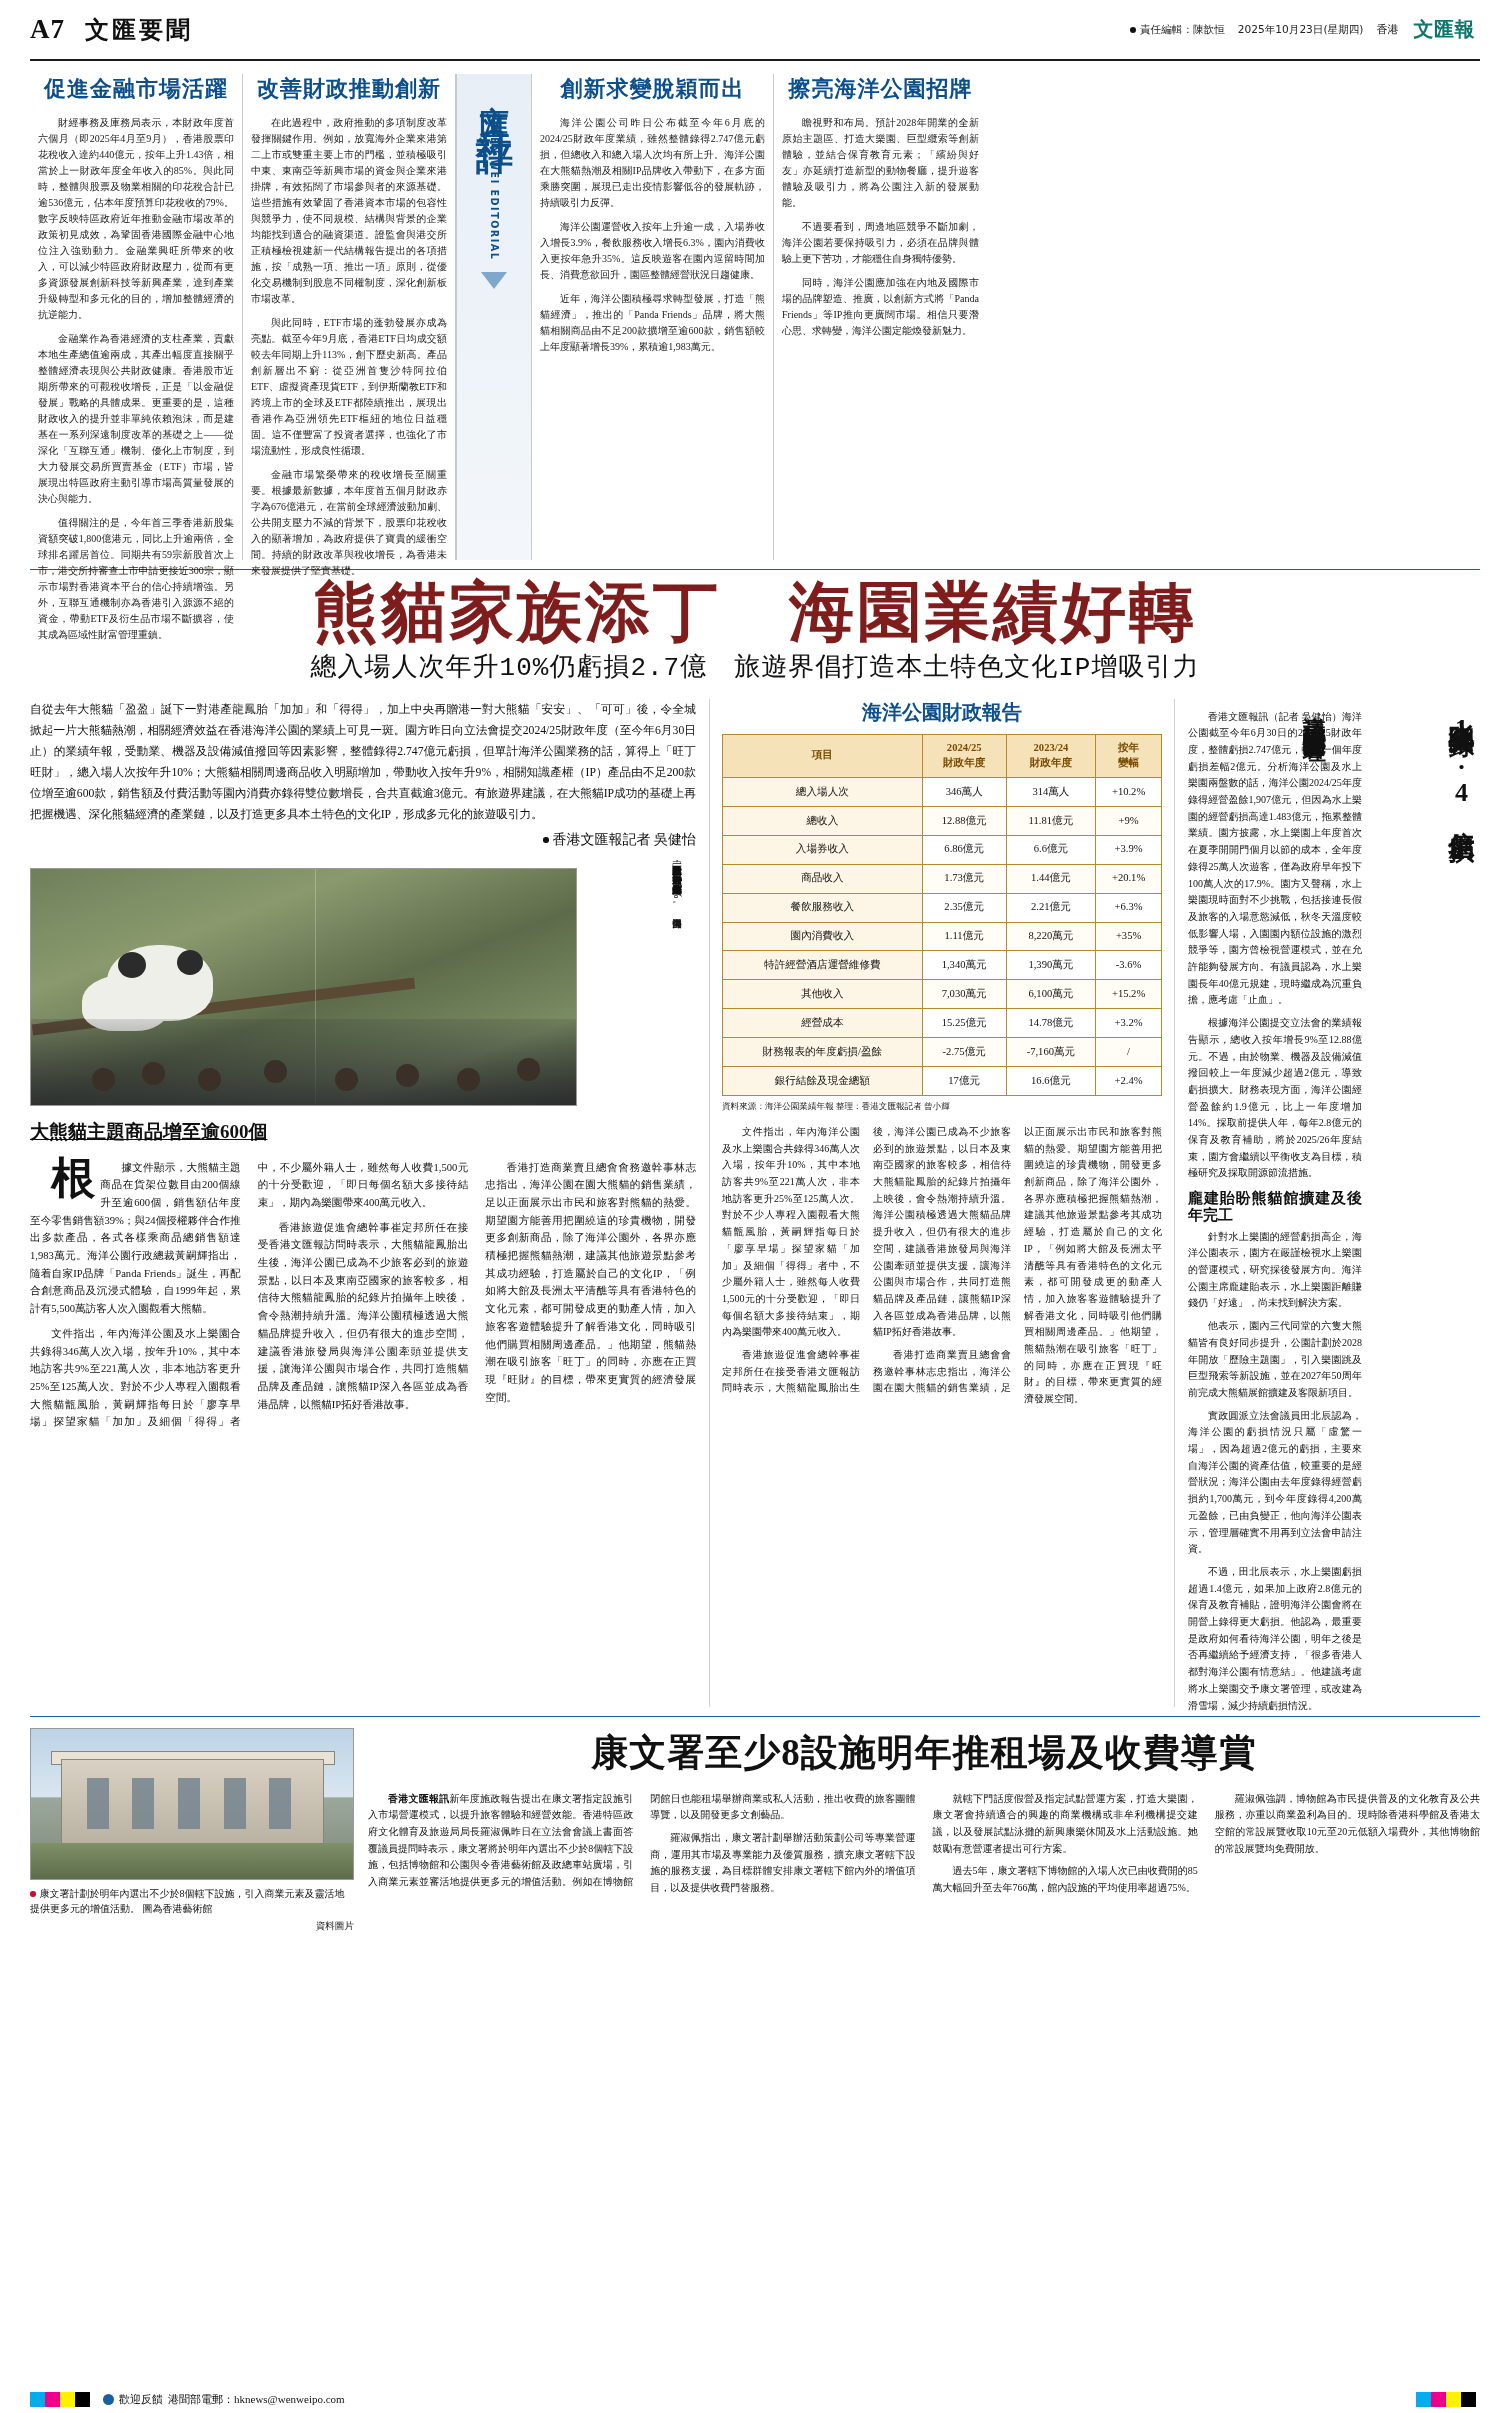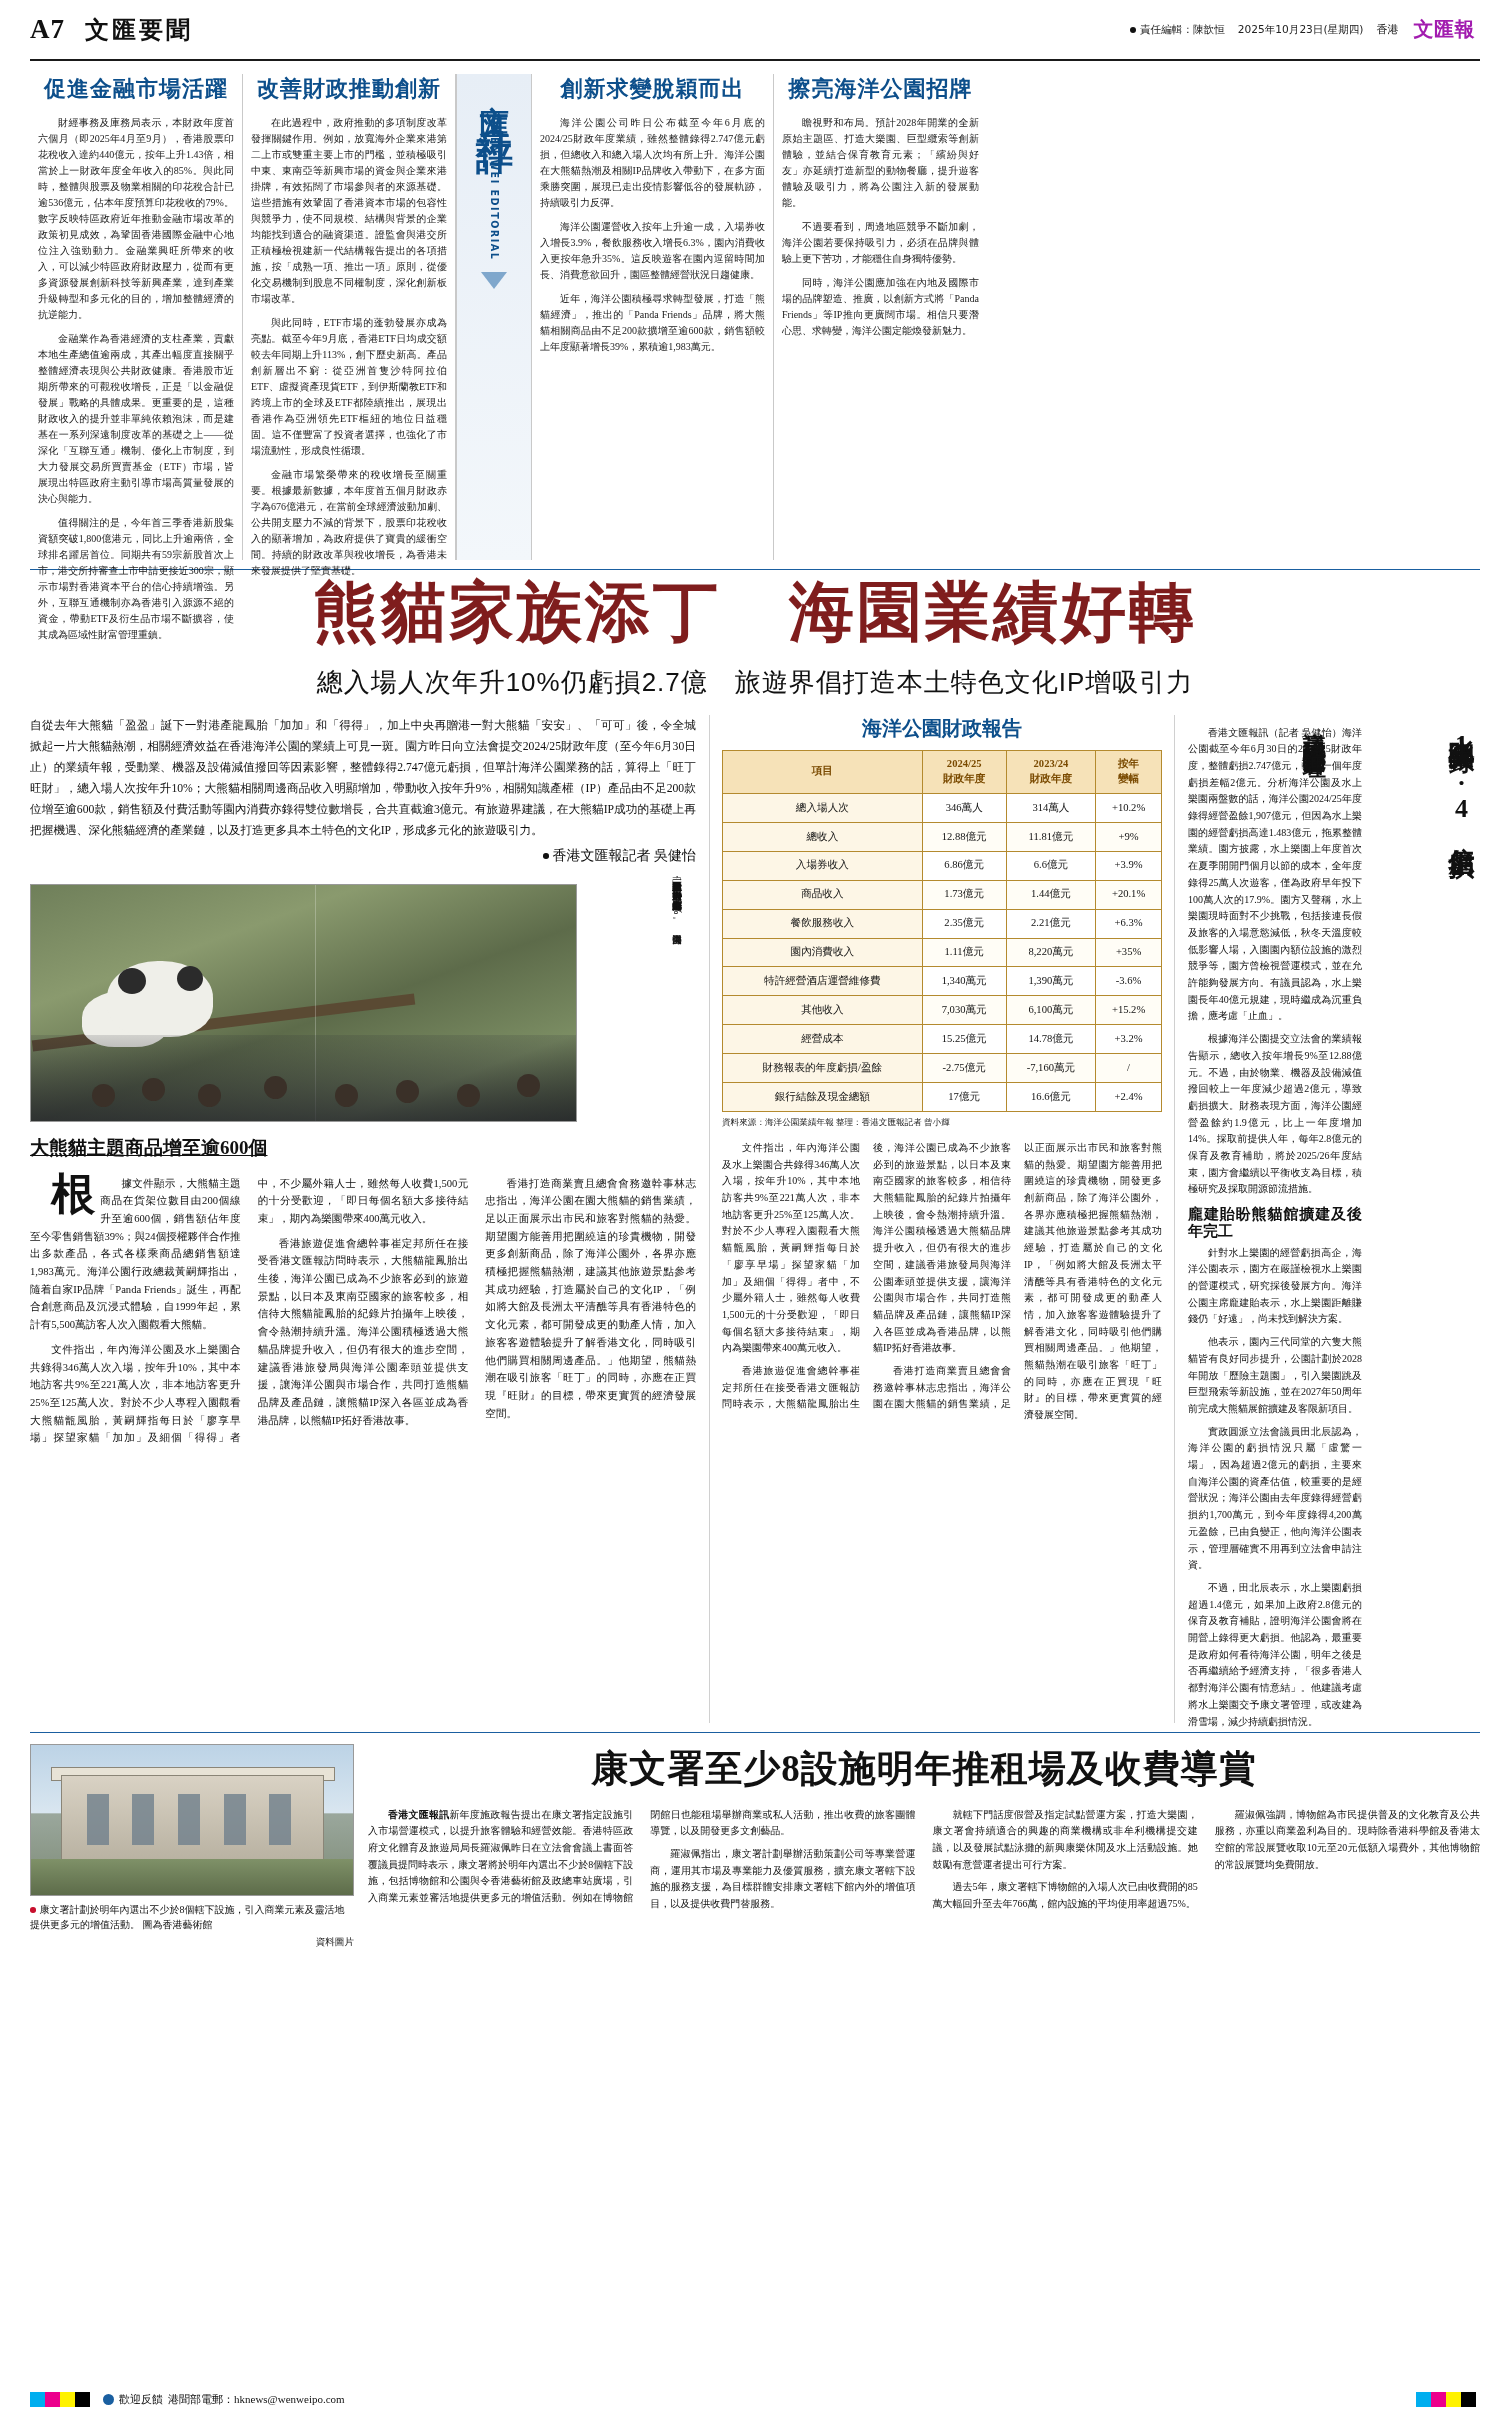--- a/index.html
+++ b/index.html
@@ -30,21 +30,21 @@
   .mh-section {
     font-size:24px; font-weight:bold; letter-spacing:3px;
     font-family:"Liberation Serif",serif;
   }
   .mh-right {
     margin-left:auto; display:flex; align-items:center; gap:13px;
     font-size:10.6px; color:#222;
   }
   .mh-dot { width:6px;height:6px;border-radius:50%;background:#111;display:inline-block;margin-right:4px;}
   .mh-logo {
-    font-size:20px;font-weight:bold;color:#a21caf;
+    font-size:20px;font-weight:bold;color:#0f766e;
     font-family:"Liberation Serif",serif; letter-spacing:0.5px;
   }
   .mh-hk { font-size:11px; color:#111; margin-right:2px;}
 
   
   .ed-wrap {
     display:flex; gap:0; margin-top:13px; height:496px;
     position:relative;
   }
   .ed-col {
@@ -98,22 +98,22 @@
 
   
   .headline-wrap { text-align:center; margin-top:7px; }
   .headline {
     font-family:"Liberation Serif",serif;
     font-size:65px; font-weight:bold; color:#7f1d1d;
     letter-spacing:3px; line-height:1.1;
     white-space:nowrap;
   }
   .subhead {
-    font-family:Liberation Sans, sans-serif;
-    font-size:26px; color:#111; letter-spacing:1px; margin-top:16px;
+    font-family:Liberation Mono, monospace;
+    font-size:26px; color:#111; letter-spacing:1px; margin-top:0;
     white-space:nowrap;
   }
 
   
   .main {
     display:flex; margin-top:15px; gap:0; height:1008px;
   }
   .col-left { width:679px; padding-right:13px; }
   .col-mid  { width:466px; padding:0 12px; border-left:0.5px solid #d0d0d0; border-right:0.5px solid #d0d0d0;}
   .col-right{ width:304px; padding-left:13px; }

